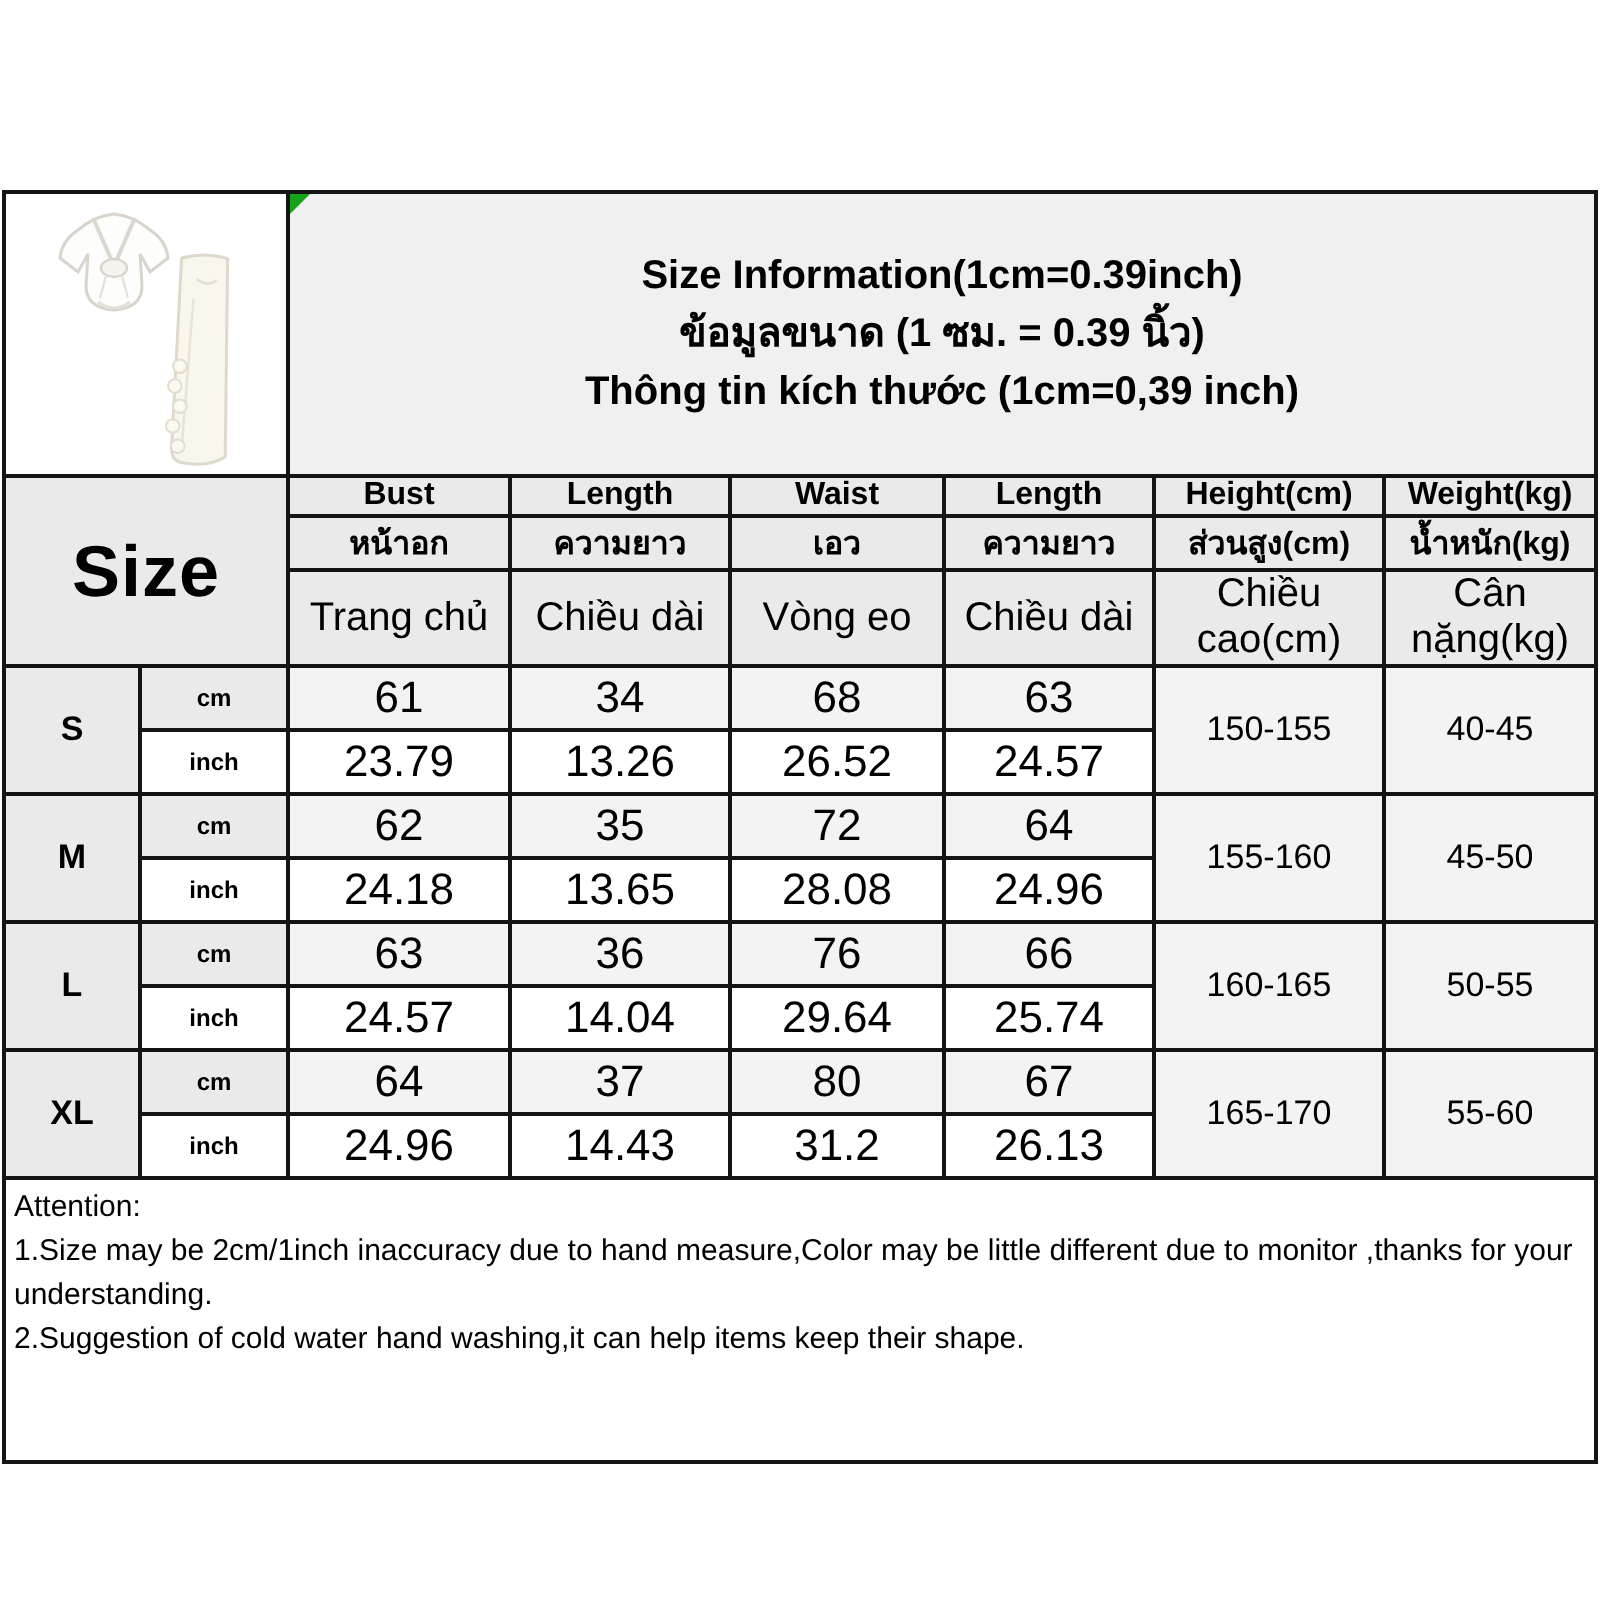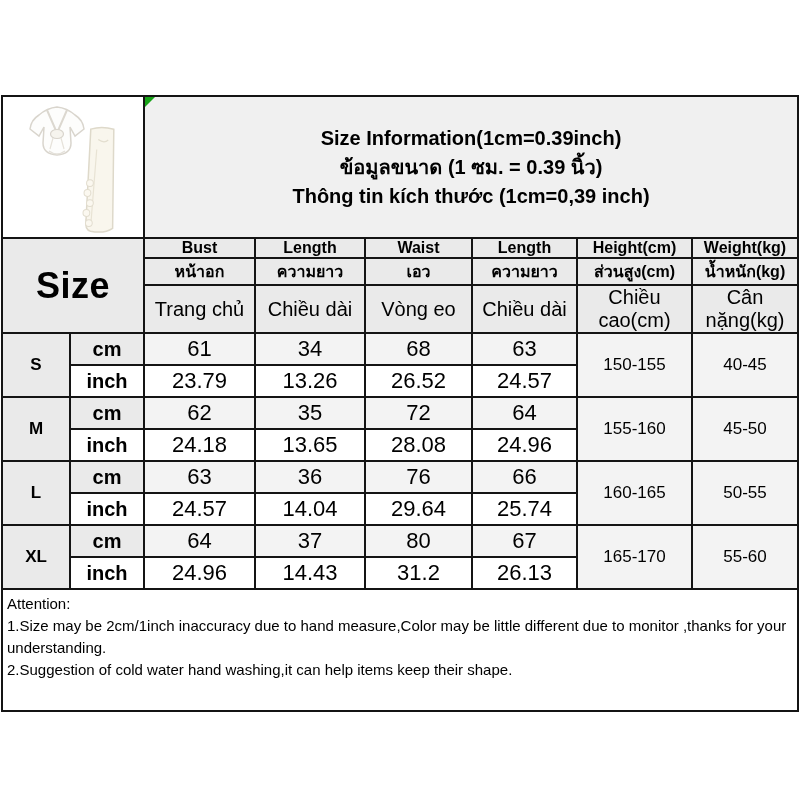--- a/index.html
+++ b/index.html
@@ -31,21 +31,21 @@
   }
   .green-corner {
     position:absolute; top:0; left:0; width:0; height:0;
     border-top:10px solid #17a317; border-right:10px solid transparent;
   }
   .size-big  { font-size:36px; font-weight:bold; letter-spacing:0.5px; }
   .hdr       { font-weight:bold; font-size:16px; }
   .hdr-th    { font-weight:bold; font-size:16px; }
   .hdr-vi    { font-weight:normal; font-size:20px; }
   .letter    { font-weight:bold; font-size:17px; }
-  .unit      { font-weight:bold; font-size:20px;margin-left:24px; }
+  .unit      { font-weight:bold; font-size:12px;margin-left:24px; }
   .val       { font-size:22px; }
   .range     { font-size:17px; }
 
   .attn-cell {
     background:#fff; text-align:left; vertical-align:top;
     padding:3px 8px 0 4px; font-size:15px; line-height:22px;
   }
   .attn-cell div { margin:0; }
 </style>
 </head>
@@ -189,21 +189,21 @@
       <td rowspan="2" class="bg-light range">55-60</td>
     </tr>
     <tr style="height:32px">
       <td class="bg-white unit">inch</td>
       <td class="bg-white val">24.96</td>
       <td class="bg-white val">14.43</td>
       <td class="bg-white val">31.2</td>
       <td class="bg-white val">26.13</td>
     </tr>
 
-    <tr style="height:122px">
+    <tr style="height:142px">
       <td colspan="8" class="attn-cell">
         <div>Attention:</div>
         <div>1.Size may be 2cm/1inch inaccuracy due to hand measure,Color may be little different due to monitor ,thanks for your understanding.</div>
         <div>2.Suggestion of cold water hand washing,it can help items keep their shape.</div>
       </td>
     </tr>
   </tbody>
     </table>
 
 </div>

